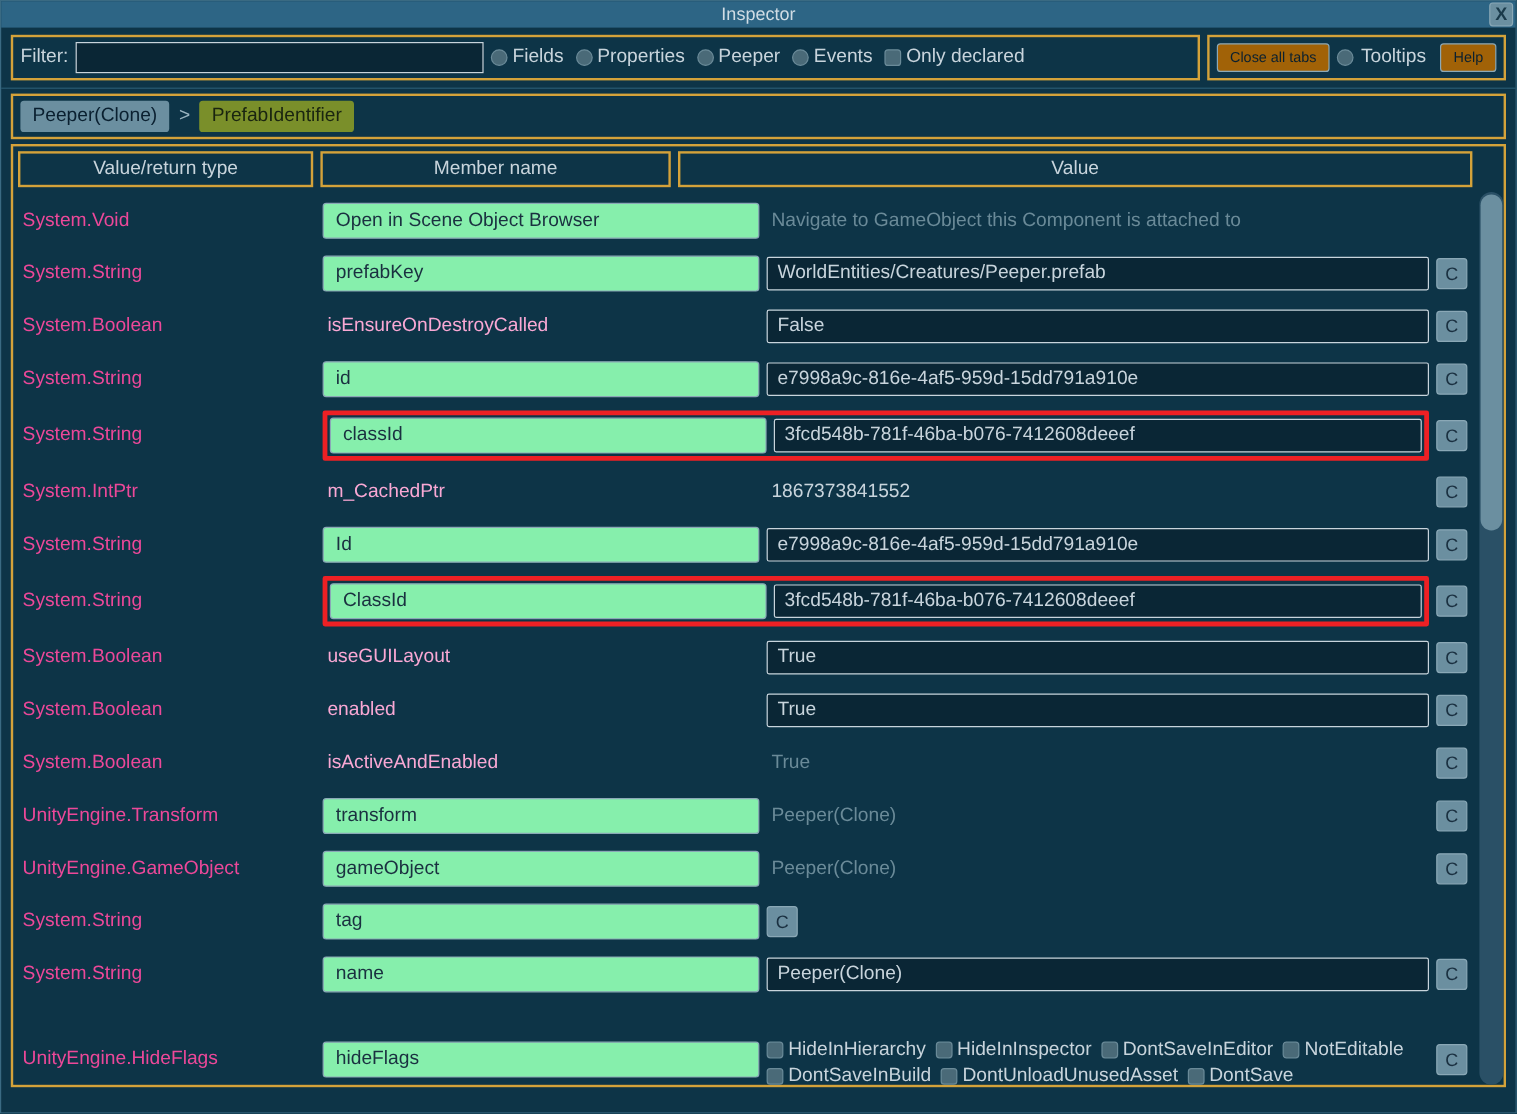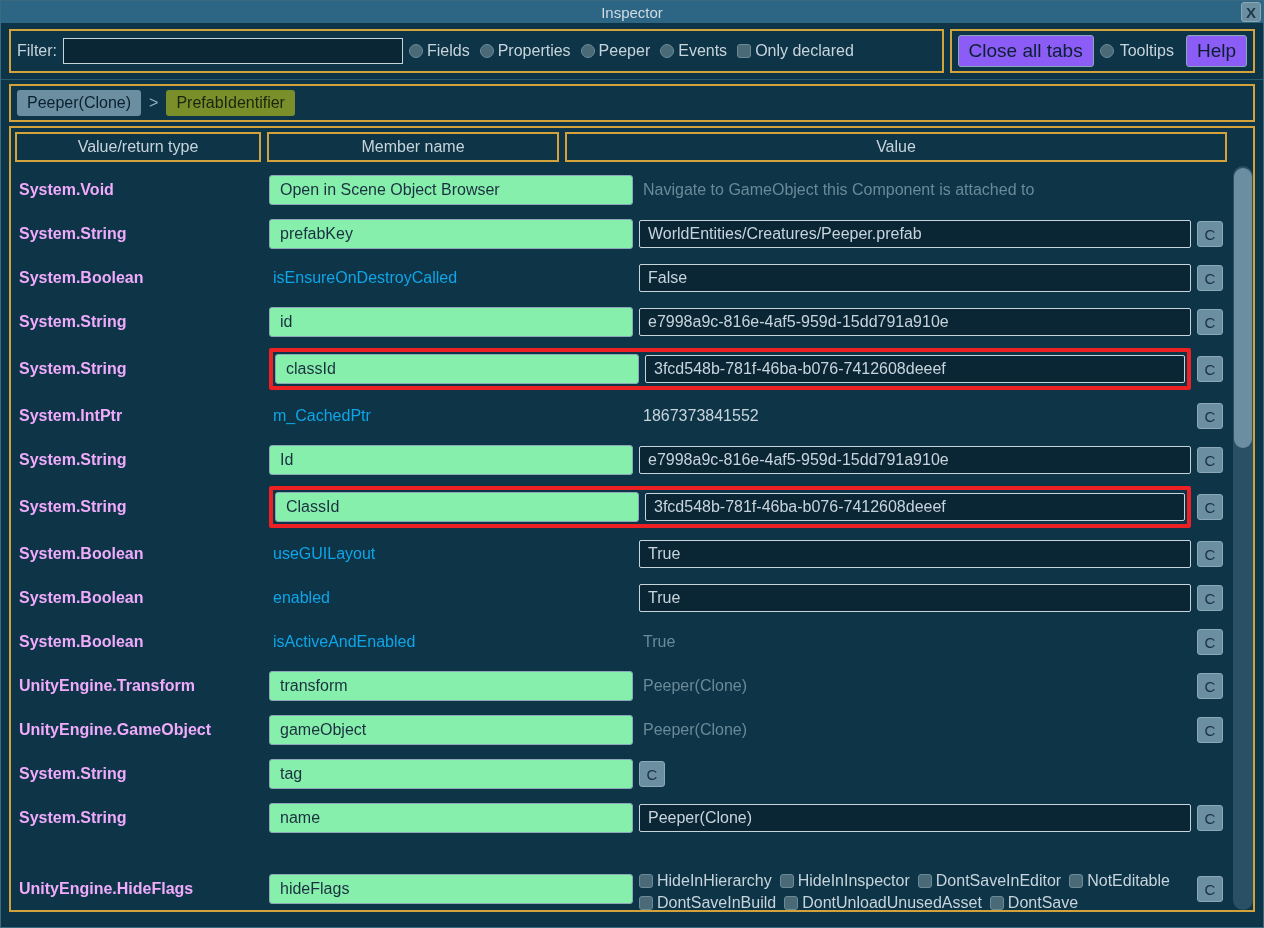--- a/index.html
+++ b/index.html
@@ -83,27 +83,27 @@
 .chk.radio { border-radius: 50%; }
 .chk-label { color: #c8d4dc; margin-right: 6px; }
 .right-tools {
   display: flex;
   align-items: center;
   gap: 6px;
   border: 2px solid #d4a23a;
   padding: 4px 6px;
 }
 .btn {
-  background: #8b5cf6;
+  background: #a16207;
   border: 1px solid #8aa8b6;
   border-radius: 3px;
   padding: 4px 10px;
   color: #0a2030;
   cursor: pointer;
-  font-size: 19px;
+  font-size: 12px;
 }
 .breadcrumb {
   border: 2px solid #d4a23a;
   margin: 4px 8px;
   padding: 4px 6px;
   display: flex;
   align-items: center;
   gap: 8px;
 }
 .crumb {
@@ -145,36 +145,36 @@
   position: relative;
   padding: 2px 2px;
 }
 .row {
   display: flex;
   gap: 6px;
   align-items: center;
   padding: 4px 4px;
   min-height: 44px;
 }
-.c1 { width: 246px; color: #f0abfc; padding-left: 2px; font-weight: bold; }
+.c1 { width: 246px; color: #ec4899; padding-left: 2px; }
 .c2 { width: 364px; }
 .c3 { flex: 1; display: flex; align-items: center; gap: 6px; }
 .member-btn {
   background: #86efac;
   border: 1px solid #8aa8b6;
   border-radius: 3px;
   padding: 5px 10px;
   color: #1a3040;
   width: 100%;
   text-align: left;
   cursor: pointer;
   font-size: 16px;
 }
 .member-text {
-  color: #0ea5e9;
+  color: #f9a8d4;
   padding: 5px 4px;
 }
 .val-input {
   background: #0a2635;
   border: 1px solid #c8d4dc;
   height: 28px;
   flex: 1;
   padding: 0 8px;
   color: #c8d4dc;
   border-radius: 2px;

